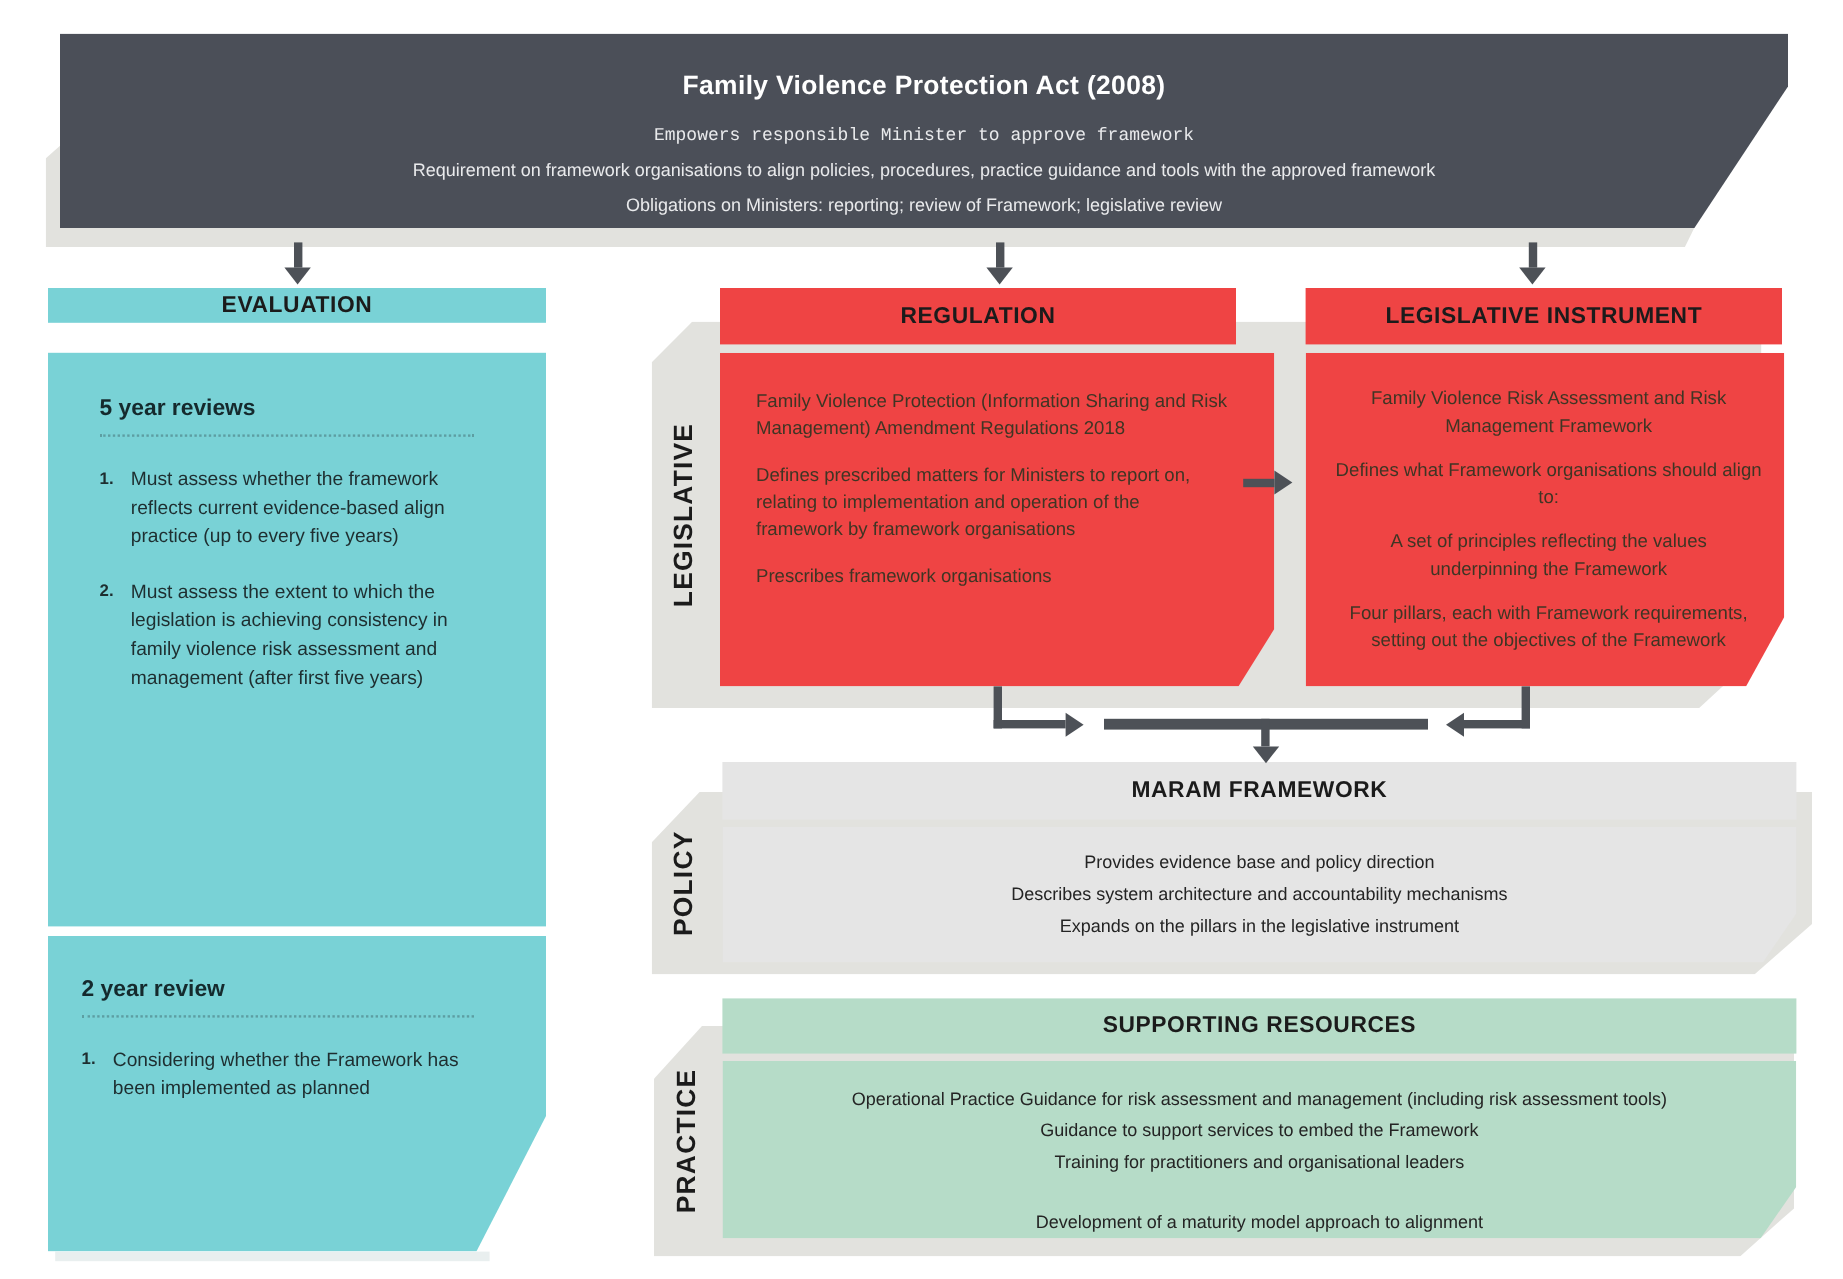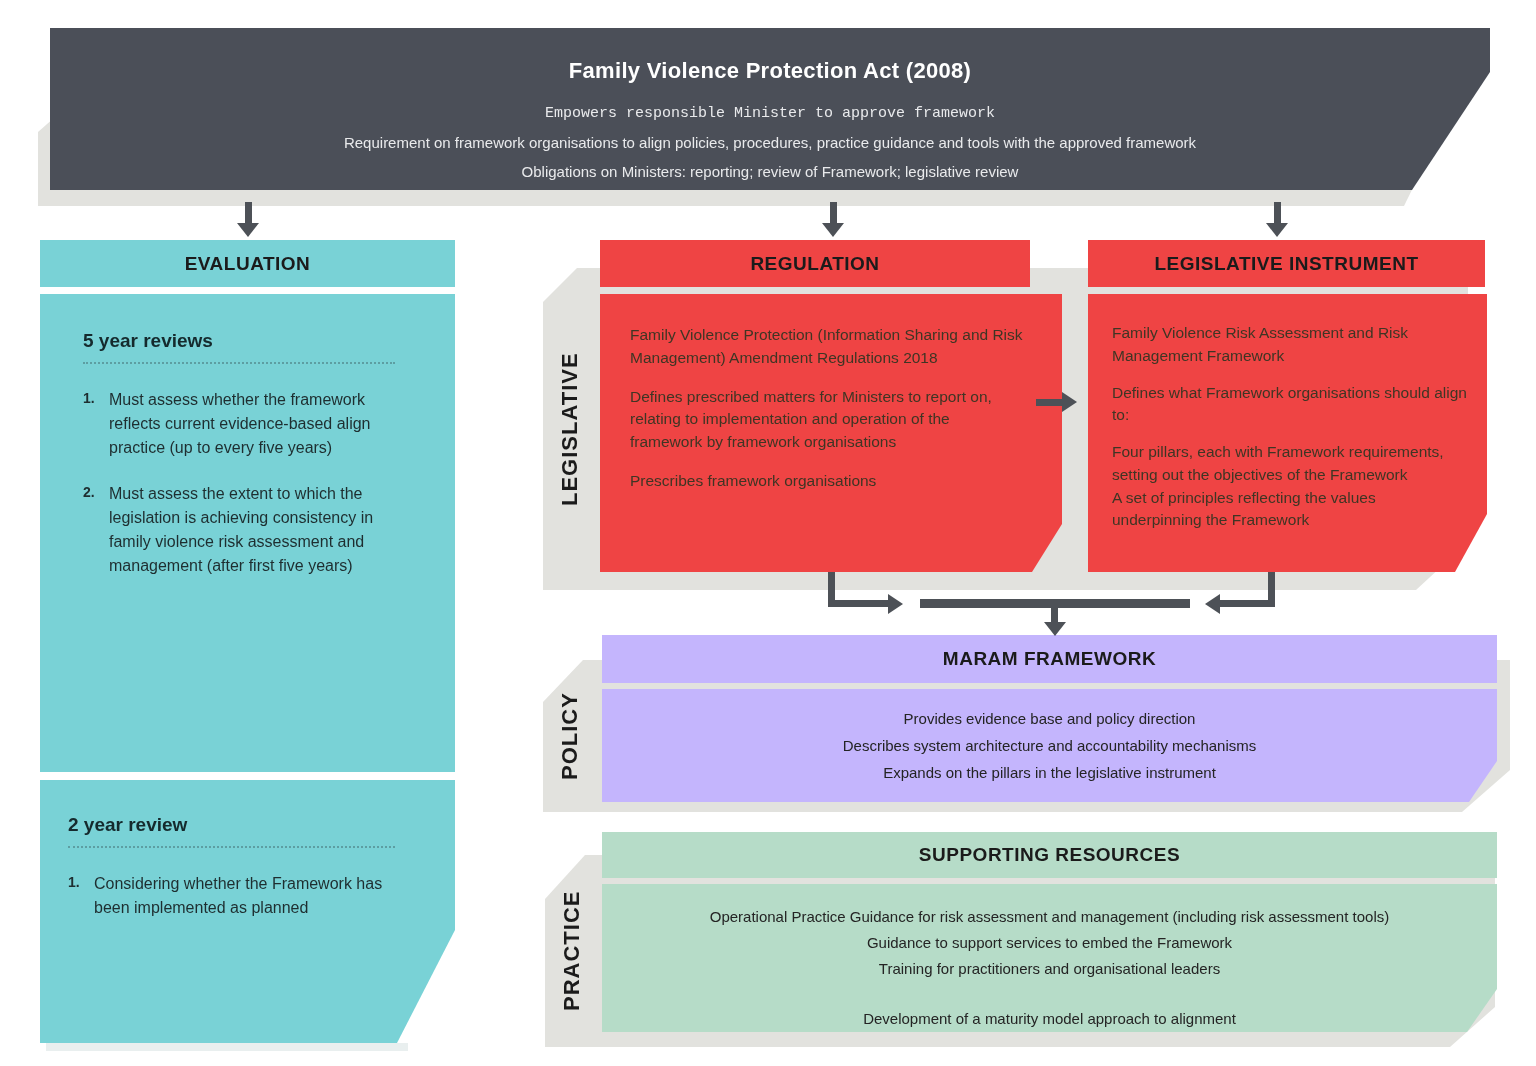--- a/index.html
+++ b/index.html
@@ -50,21 +50,21 @@
   .dotted-rule{border:none;border-top:2px dotted rgba(60,95,100,.45);margin:10px 0 0 0;}
   .eval-list{margin-top:24px;}
   .eval-item{display:flex;margin-bottom:22px;}
   .eval-num{width:26px;flex:0 0 26px;font-size:14px;font-weight:bold;padding-top:2px;}
   .eval-text{font-size:16px;line-height:1.5;}
   
   .orange{background:#ef4444;}
   .org-body{z-index:2;color:#3f3524;font-size:15.5px;line-height:1.47;}
   .org-body p{margin:0 0 16px 0;}
   
-  .blue{background:#c4b5fd;}
+  .blue{background:#e5e5e5;}
   .green{background:#b6dcc8;}
   .center-body{z-index:2;text-align:center;color:#242424;font-size:15px;line-height:27px;}
   
   .teal-shadow{left:46px;top:1043px;width:362px;height:8px;background:#e9efef;z-index:1;}
 </style>
 </head>
 <body>
 
 <div class="stage">
 
@@ -82,21 +82,21 @@
   </div>
   <div class="abs down-arrow" style="left:822px;top:202px;">
     <div class="shaft"></div>
     <div class="head"></div>
   </div>
   <div class="abs down-arrow" style="left:1266px;top:202px;">
     <div class="shaft"></div>
     <div class="head"></div>
   </div>
 
-  <div class="abs sec-header teal" style="left:40px;top:240px;width:415px;height:47px;z-index:2;">EVALUATION</div>
+  <div class="abs sec-header teal" style="left:40px;top:240px;width:415px;height:29px;z-index:2;">EVALUATION</div>
 
   <div class="abs teal eval-sec" style="left:40px;top:294px;width:415px;height:478px;padding:36px 60px 0 43px;box-sizing:border-box;">
     <div class="eval-title">5 year reviews</div>
     <hr class="dotted-rule">
     <div class="eval-list">
       <div class="eval-item">
         <div class="eval-num">1.</div>
         <div class="eval-text">Must assess whether the framework reflects current evidence-based align practice (up to every five years)</div>
       </div>
       <div class="eval-item">
@@ -129,25 +129,25 @@
     <p>Family Violence Protection (Information Sharing and Risk Management) Amendment Regulations 2018</p>
     <p>Defines prescribed matters for Ministers to report on, relating to implementation and operation of the framework by framework organisations</p>
     <p>Prescribes framework organisations</p>
   </div>
 
   <div class="abs hbar" style="left:1036px;top:399px;width:26px;height:7px;"></div>
   <div class="abs head-right" style="left:1062px;top:392px;"></div>
 
   <div class="abs sec-header orange" style="left:1088px;top:240px;width:397px;height:47px;">LEGISLATIVE INSTRUMENT</div>
   <div class="abs orange org-body" style="left:1088px;top:294px;width:399px;height:278px;padding:28px 18px 0 24px;box-sizing:border-box;
-       clip-path:polygon(0 0,100% 0,100% 220px,calc(100% - 32px) 100%,0 100%);">
+       clip-path:polygon(0 0,100% 0,100% 220px,calc(100% - 32px) 100%,0 100%);text-align:center;">
     <p style="margin-bottom:14px;">Family Violence Risk Assessment and Risk Management Framework</p>
     <p style="margin-bottom:14px;">Defines what Framework organisations should align to:</p>
+    <p style="margin-bottom:14px;">A set of principles reflecting the values underpinning the Framework</p>
     <p style="margin-bottom:0;">Four pillars, each with Framework requirements, setting out the objectives of the Framework</p>
-    <p style="margin-bottom:14px;">A set of principles reflecting the values underpinning the Framework</p>
   </div>
 
   <div class="abs vbar" style="left:828px;top:572px;width:7px;height:35px;"></div>
   <div class="abs hbar" style="left:828px;top:600px;width:60px;height:7px;"></div>
   <div class="abs head-right" style="left:888px;top:594px;"></div>
 
   <div class="abs vbar" style="left:1268px;top:572px;width:7px;height:35px;"></div>
   <div class="abs hbar" style="left:1220px;top:600px;width:55px;height:7px;"></div>
   <div class="abs head-left" style="left:1205px;top:594px;"></div>
 

